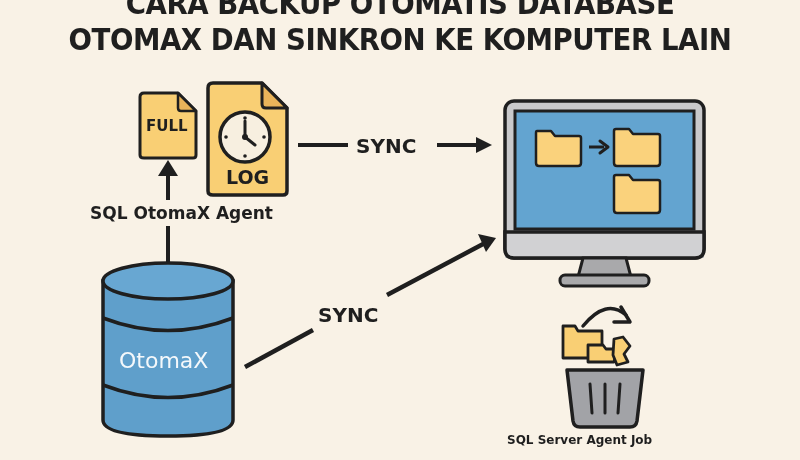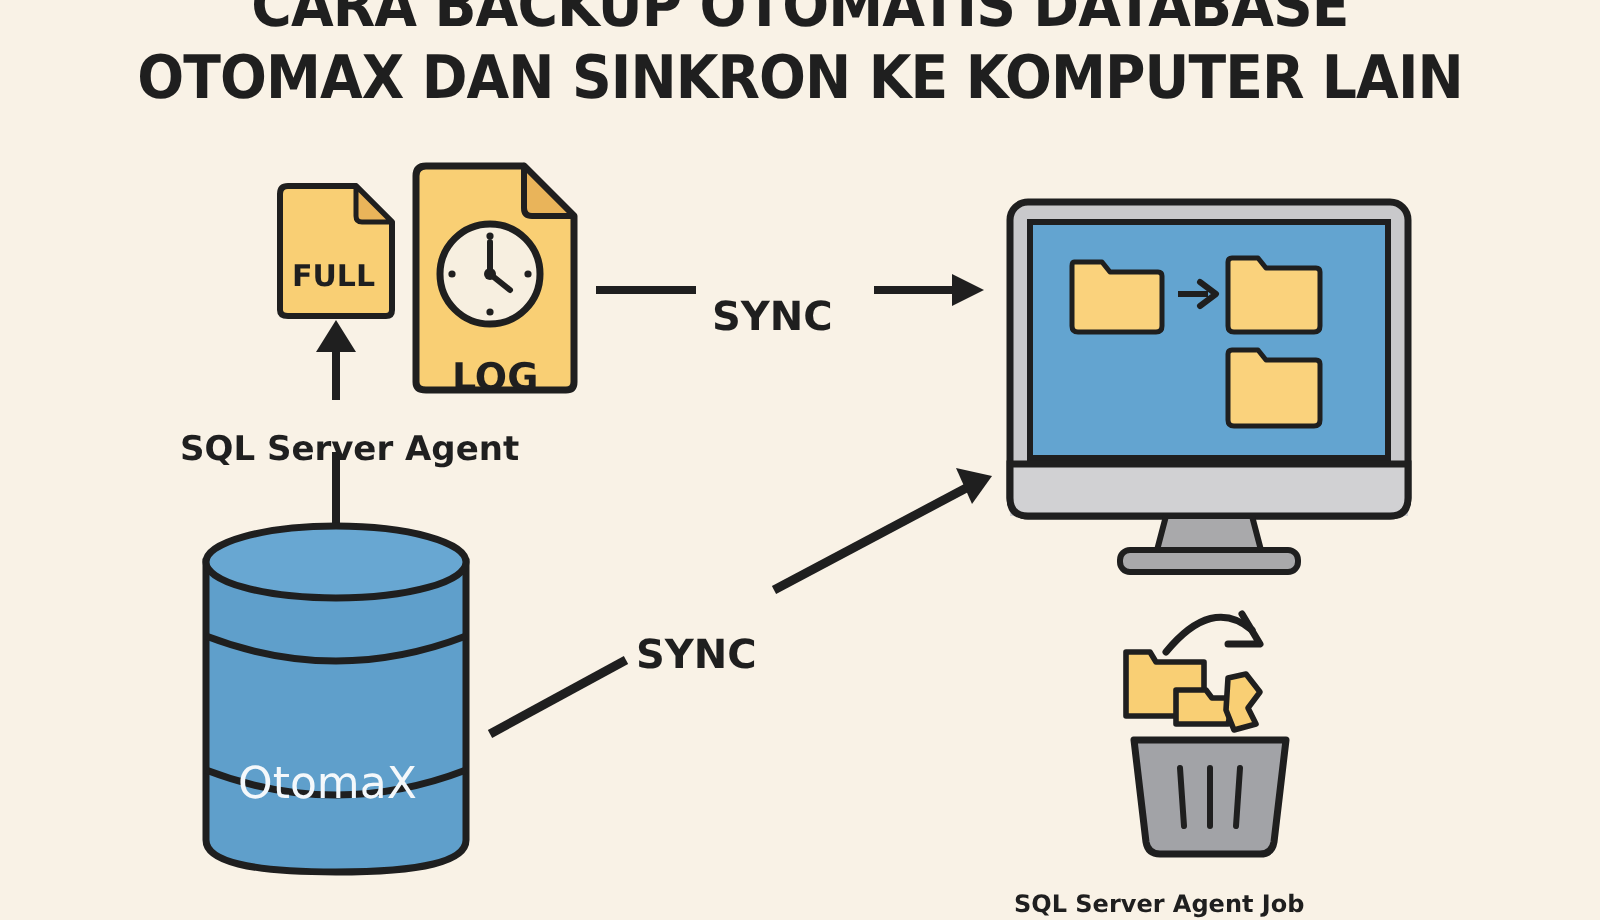--- a/index.html
+++ b/index.html
@@ -12,21 +12,21 @@
   .title {
     position: absolute; left: 0; width: 800px; text-align: center;
     font-family: "DejaVu Sans", sans-serif; font-weight: bold;
     color: #1f1f1f; font-size: 30px; letter-spacing: -0.5px; white-space: nowrap;
     transform: scaleX(0.92);
   }
   .t1 { top: -14px; }
   .t2 { top: 22px; }
   .label {
     position: absolute; font-family: "DejaVu Sans", sans-serif; font-weight: bold;
-    color: #1f1f1f; white-space: nowrap; margin-top: 12px;
+    color: #1f1f1f; white-space: nowrap;
   }
   svg.art { position: absolute; left: 0; top: 0; }
 </style>
 </head>
 <body>
 
 <div class="title t1">CARA BACKUP OTOMATIS DATABASE</div>
 <div class="title t2">OTOMAX DAN SINKRON KE KOMPUTER LAIN</div>
 
 <svg class="art" width="800" height="460" viewBox="0 0 800 460">
@@ -106,17 +106,17 @@
     <path d="M614,339 L623,337 L630,346 L624,354 L628,362 L617,365 L613,355 Z" fill="#f9cf74" stroke="#1f1f1f" stroke-width="2.8" stroke-linejoin="round"></path>
     <path d="M567,370 L643,370 L637,421 Q636,427 630,427 L580,427 Q574,427 573,421 Z" fill="#a2a3a7" stroke="#1f1f1f" stroke-width="3.5" stroke-linejoin="round"></path>
     <line x1="590" y1="384" x2="592" y2="413" stroke="#1f1f1f" stroke-width="3" stroke-linecap="round"></line>
     <line x1="605" y1="384" x2="605" y2="413" stroke="#1f1f1f" stroke-width="3" stroke-linecap="round"></line>
     <line x1="620" y1="384" x2="618" y2="413" stroke="#1f1f1f" stroke-width="3" stroke-linecap="round"></line>
   </g>
 </svg>
 
 <div class="label" style="left:146px; top:117px; font-size:15px;">FULL</div>
 <div class="label" style="left:226px; top:166px; font-size:19px;">LOG</div>
-<div class="label" style="left:90px; top:203px; font-size:17px;">SQL Server Agent</div>
+<div class="label" style="left:90px; top:203px; font-size:17px;">SQL OtomaX Agent</div>
 <div class="label" style="left:356px; top:134px; font-size:20px;">SYNC</div>
 <div class="label" style="left:318px; top:303px; font-size:20px;">SYNC</div>
-<div class="label" style="left:119px; top:368px; font-size:22px; color:#f4f8fb; font-weight:normal;">OtomaX</div>
+<div class="label" style="left:119px; top:348px; font-size:22px; color:#f4f8fb; font-weight:normal;">OtomaX</div>
 <div class="label" style="left:507px; top:433px; font-size:12px;">SQL Server Agent Job</div>
 
 </body></html>

